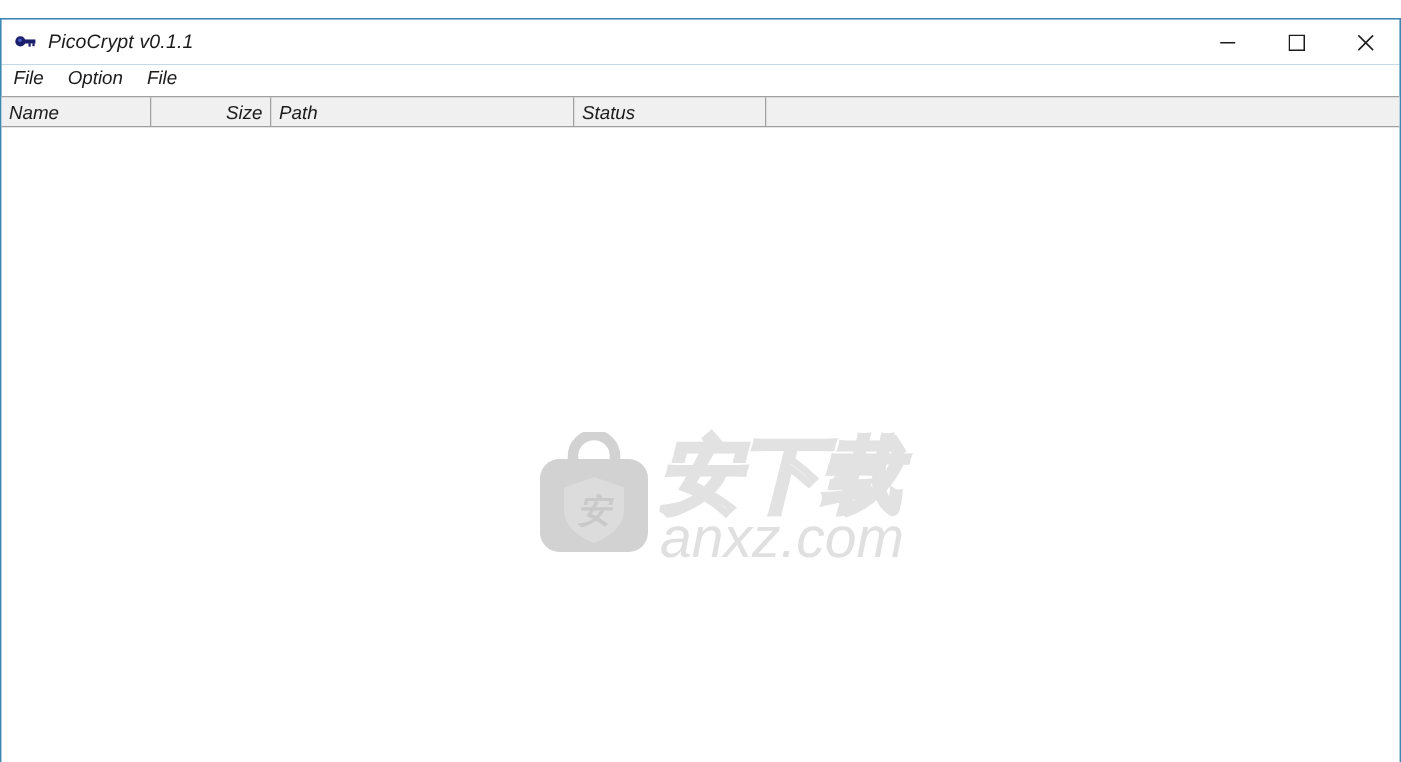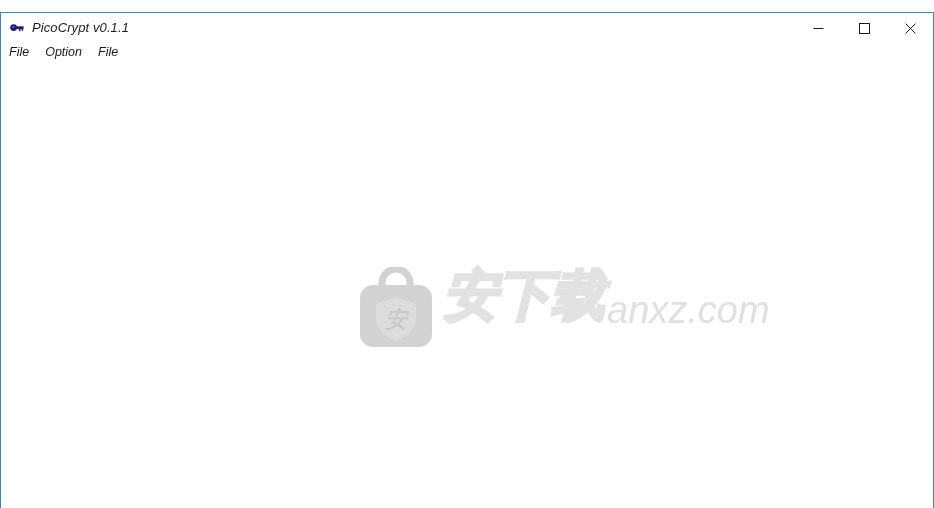--- a/index.html
+++ b/index.html
@@ -151,23 +151,24 @@
     width: 220px;
     height: 92px;
     display: flex;
     align-items: flex-start;
     pointer-events: none;
     user-select: none;
   }
   #watermark-bag { flex: 0 0 auto; display: block; }
   #watermark-right {
     flex: 0 0 auto;
-    margin-left: 9px;
-    display: flex;
-    align-items: flex-end;
+    margin-left: 4px;
+    display: flex;
+    flex-direction: column;
+    align-items: center;
   }
   #watermark-cn {
     font-family: "DejaVu Sans", sans-serif;
     font-size: 54px;
     line-height: 58px;
     font-weight: bold;
     letter-spacing: 0px;
     color: transparent;
     -webkit-text-stroke: 3px #e2e2e2;
     white-space: nowrap;
@@ -221,20 +222,27 @@
   </div>
 
   <div id="menu-bar">
     <div class="menu-item">File</div>
     <div class="menu-item">Option</div>
     <div class="menu-item">File</div>
   </div>
 
   <div id="file-list">
 
+    <div id="list-header">
+      <div class="col-header" id="col-name">Name</div>
+      <div class="col-header align-right" id="col-size">Size</div>
+      <div class="col-header" id="col-path">Path</div>
+      <div class="col-header" id="col-status">Status</div>
+      <div class="col-header last" id="col-extra"></div>
+    </div>
 
     <div id="list-body">
 
       <div id="watermark">
 
         <svg id="watermark-bag" width="76" height="84" viewBox="0 0 76 84" aria-hidden="true">
           <path d="M24 20 v-4 a14 14 0 0 1 28 0 v4" fill="none" stroke="#d2d2d2" stroke-width="7" stroke-linecap="round"></path>
           <rect x="2" y="18" width="72" height="62" rx="13" ry="13" fill="#d2d2d2"></rect>
           <path d="M38 30 L58 37 L58 52 C58 63 48 70 38 74 C28 70 18 63 18 52 L18 37 Z" fill="#dcdcdc"></path>
           <text x="38" y="60" text-anchor="middle" font-family="DejaVu Sans, sans-serif" font-size="22" font-weight="bold" fill="#c9c9c9">安</text>

